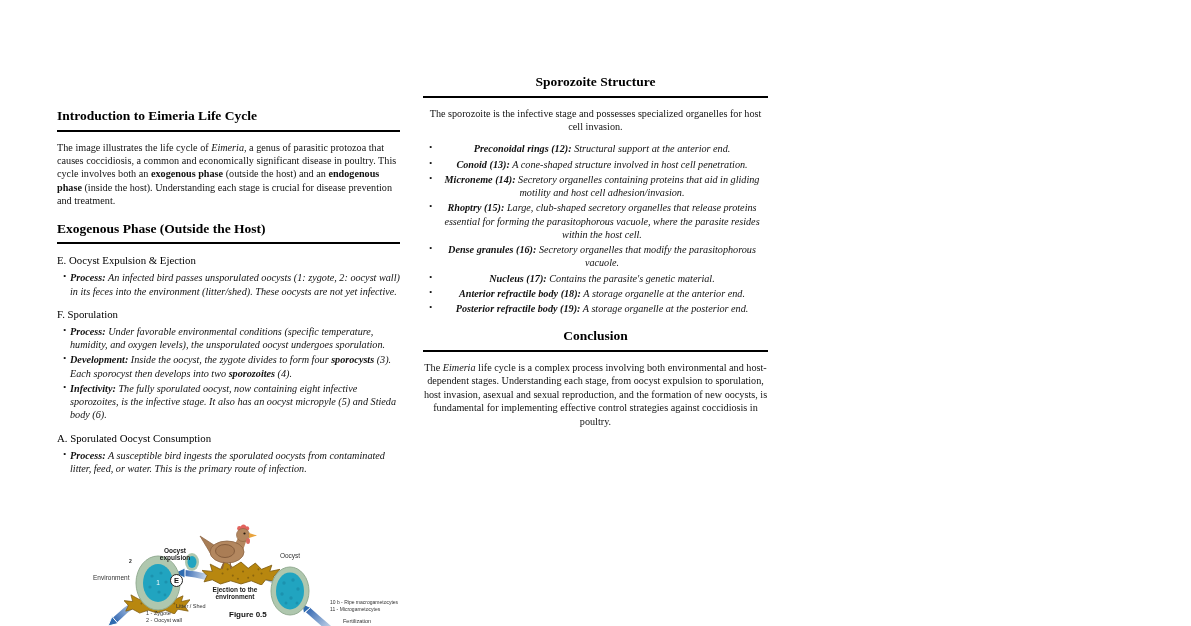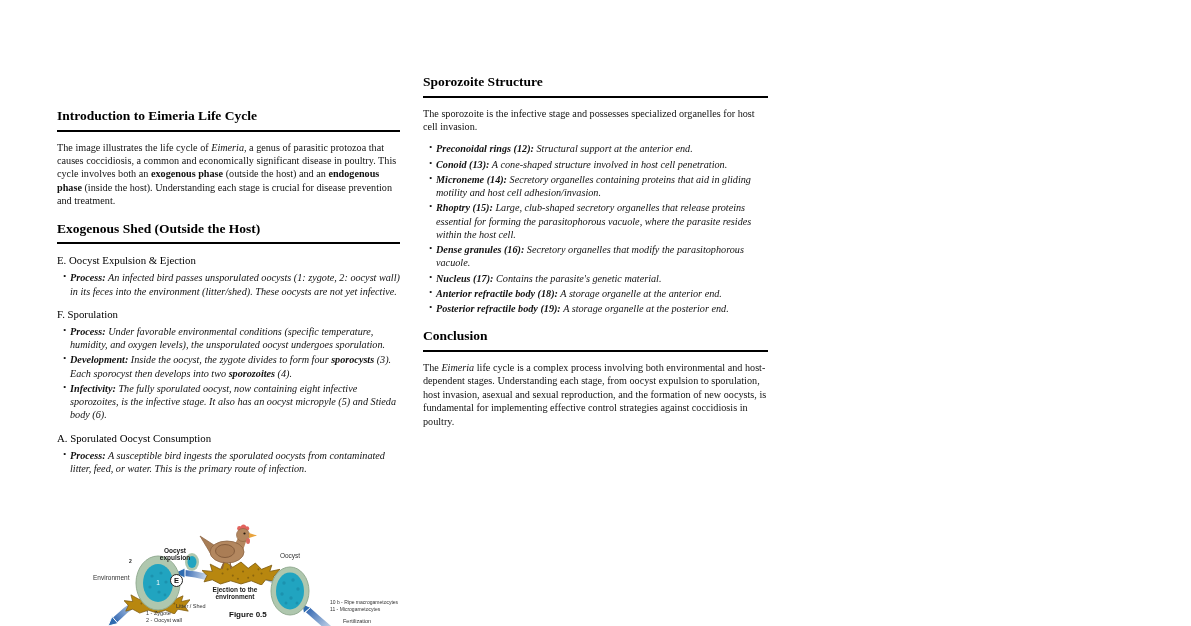--- a/index.html
+++ b/index.html
@@ -3,21 +3,21 @@
 <meta charset="utf-8">
 <style>
   html,body{margin:0;padding:0;}
   body{
     width:1191px;height:626px;position:relative;overflow:hidden;
     background:#ffffff;color:#111;
     font-family:"Liberation Serif", serif;
   }
   .col{position:absolute;}
   #col-left{left:57px;top:108px;width:343px;}
-  #col-right{left:423px;top:74px;width:345px;}
+  #col-right{left:423px;top:74px;width:345px;text-align:center;}
   .col > :first-child{margin-top:0 !important;}
   h2{
     font-size:13.5px;line-height:1.15;font-weight:bold;color:#000;
     border-bottom:2px solid #000;padding-bottom:6px;margin:13px 0 9px 0;
   }
   h3{font-size:10.8px;font-weight:normal;color:#000;margin:10px 0 5px 0;}
   p{font-size:10.2px;line-height:1.32;margin:0 0 9px 0;}
   ul{margin:0 0 9px 0;padding:0 0 0 6px;list-style:none;font-style:italic;}
   li{font-size:10.2px;line-height:1.3;margin:0 0 2px 0;padding-left:7px;position:relative;}
   li::before{content:"\2022";position:absolute;left:0;top:0;font-size:9px;}
@@ -39,21 +39,21 @@
     display:flex;align-items:center;justify-content:center;box-sizing:border-box;
   }
   #fig-caption{position:absolute;left:144px;top:90px;font-size:8px;font-weight:bold;color:#111;white-space:nowrap;}
 </style>
 </head>
 <body>
 
 <div class="col" id="col-left">
     <h2>Introduction to Eimeria Life Cycle</h2>
     <p><span>The image illustrates the life cycle of </span><i>Eimeria</i><span>, a genus of parasitic protozoa that causes coccidiosis, a common and economically significant disease in poultry. This cycle involves both an </span><b>exogenous phase</b><span> (outside the host) and an </span><b>endogenous phase</b><span> (inside the host). Understanding each stage is crucial for disease prevention and treatment.</span></p>
-    <h2>Exogenous Shed (Outside the Host)</h2>
+    <h2>Exogenous Phase (Outside the Host)</h2>
     <h3>E. Oocyst Expulsion &amp; Ejection</h3>
     <ul>
       <li><b>Process:</b><span> An infected bird passes unsporulated oocysts (1: zygote, 2: oocyst wall) in its feces into the environment (litter/shed). These oocysts are not yet infective.</span></li>
     </ul>
     <h3>F. Sporulation</h3>
     <ul>
       <li><b>Process:</b><span> Under favorable environmental conditions (specific temperature, humidity, and oxygen levels), the unsporulated oocyst undergoes sporulation.</span></li>
       <li><b>Development:</b><span> Inside the oocyst, the zygote divides to form four </span><b>sporocysts</b><span> (3). Each sporocyst then develops into two </span><b>sporozoites</b><span> (4).</span></li>
       <li><b>Infectivity:</b><span> The fully sporulated oocyst, now containing eight infective sporozoites, is the infective stage. It also has an oocyst micropyle (5) and Stieda body (6).</span></li>
     </ul>

